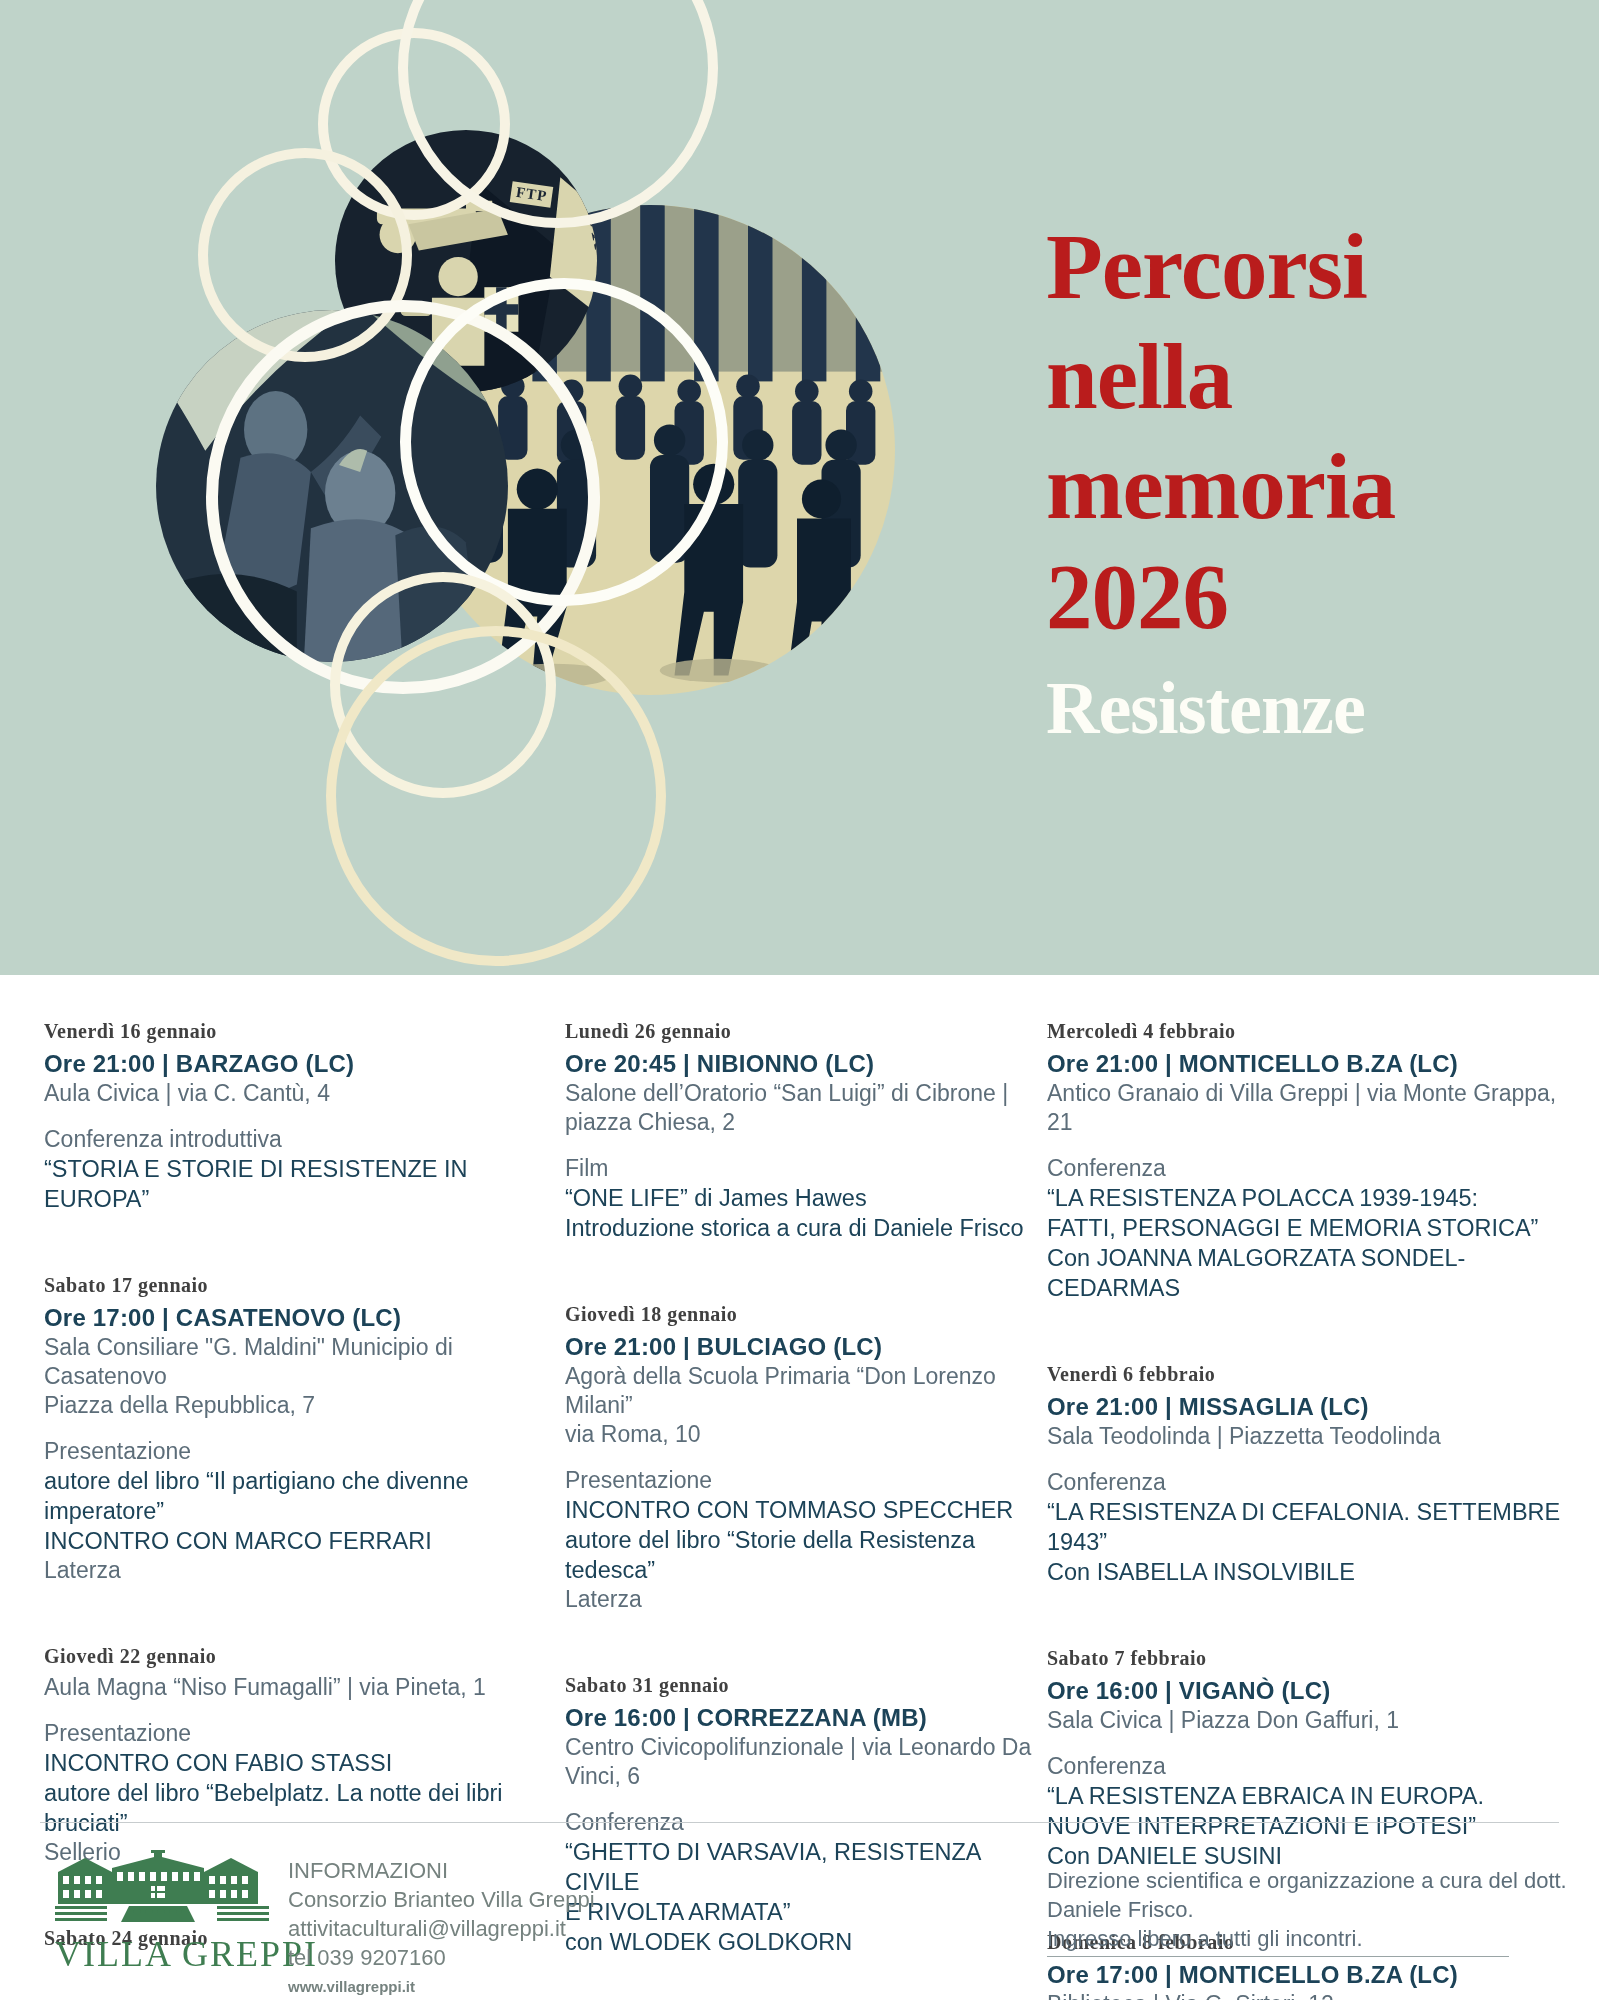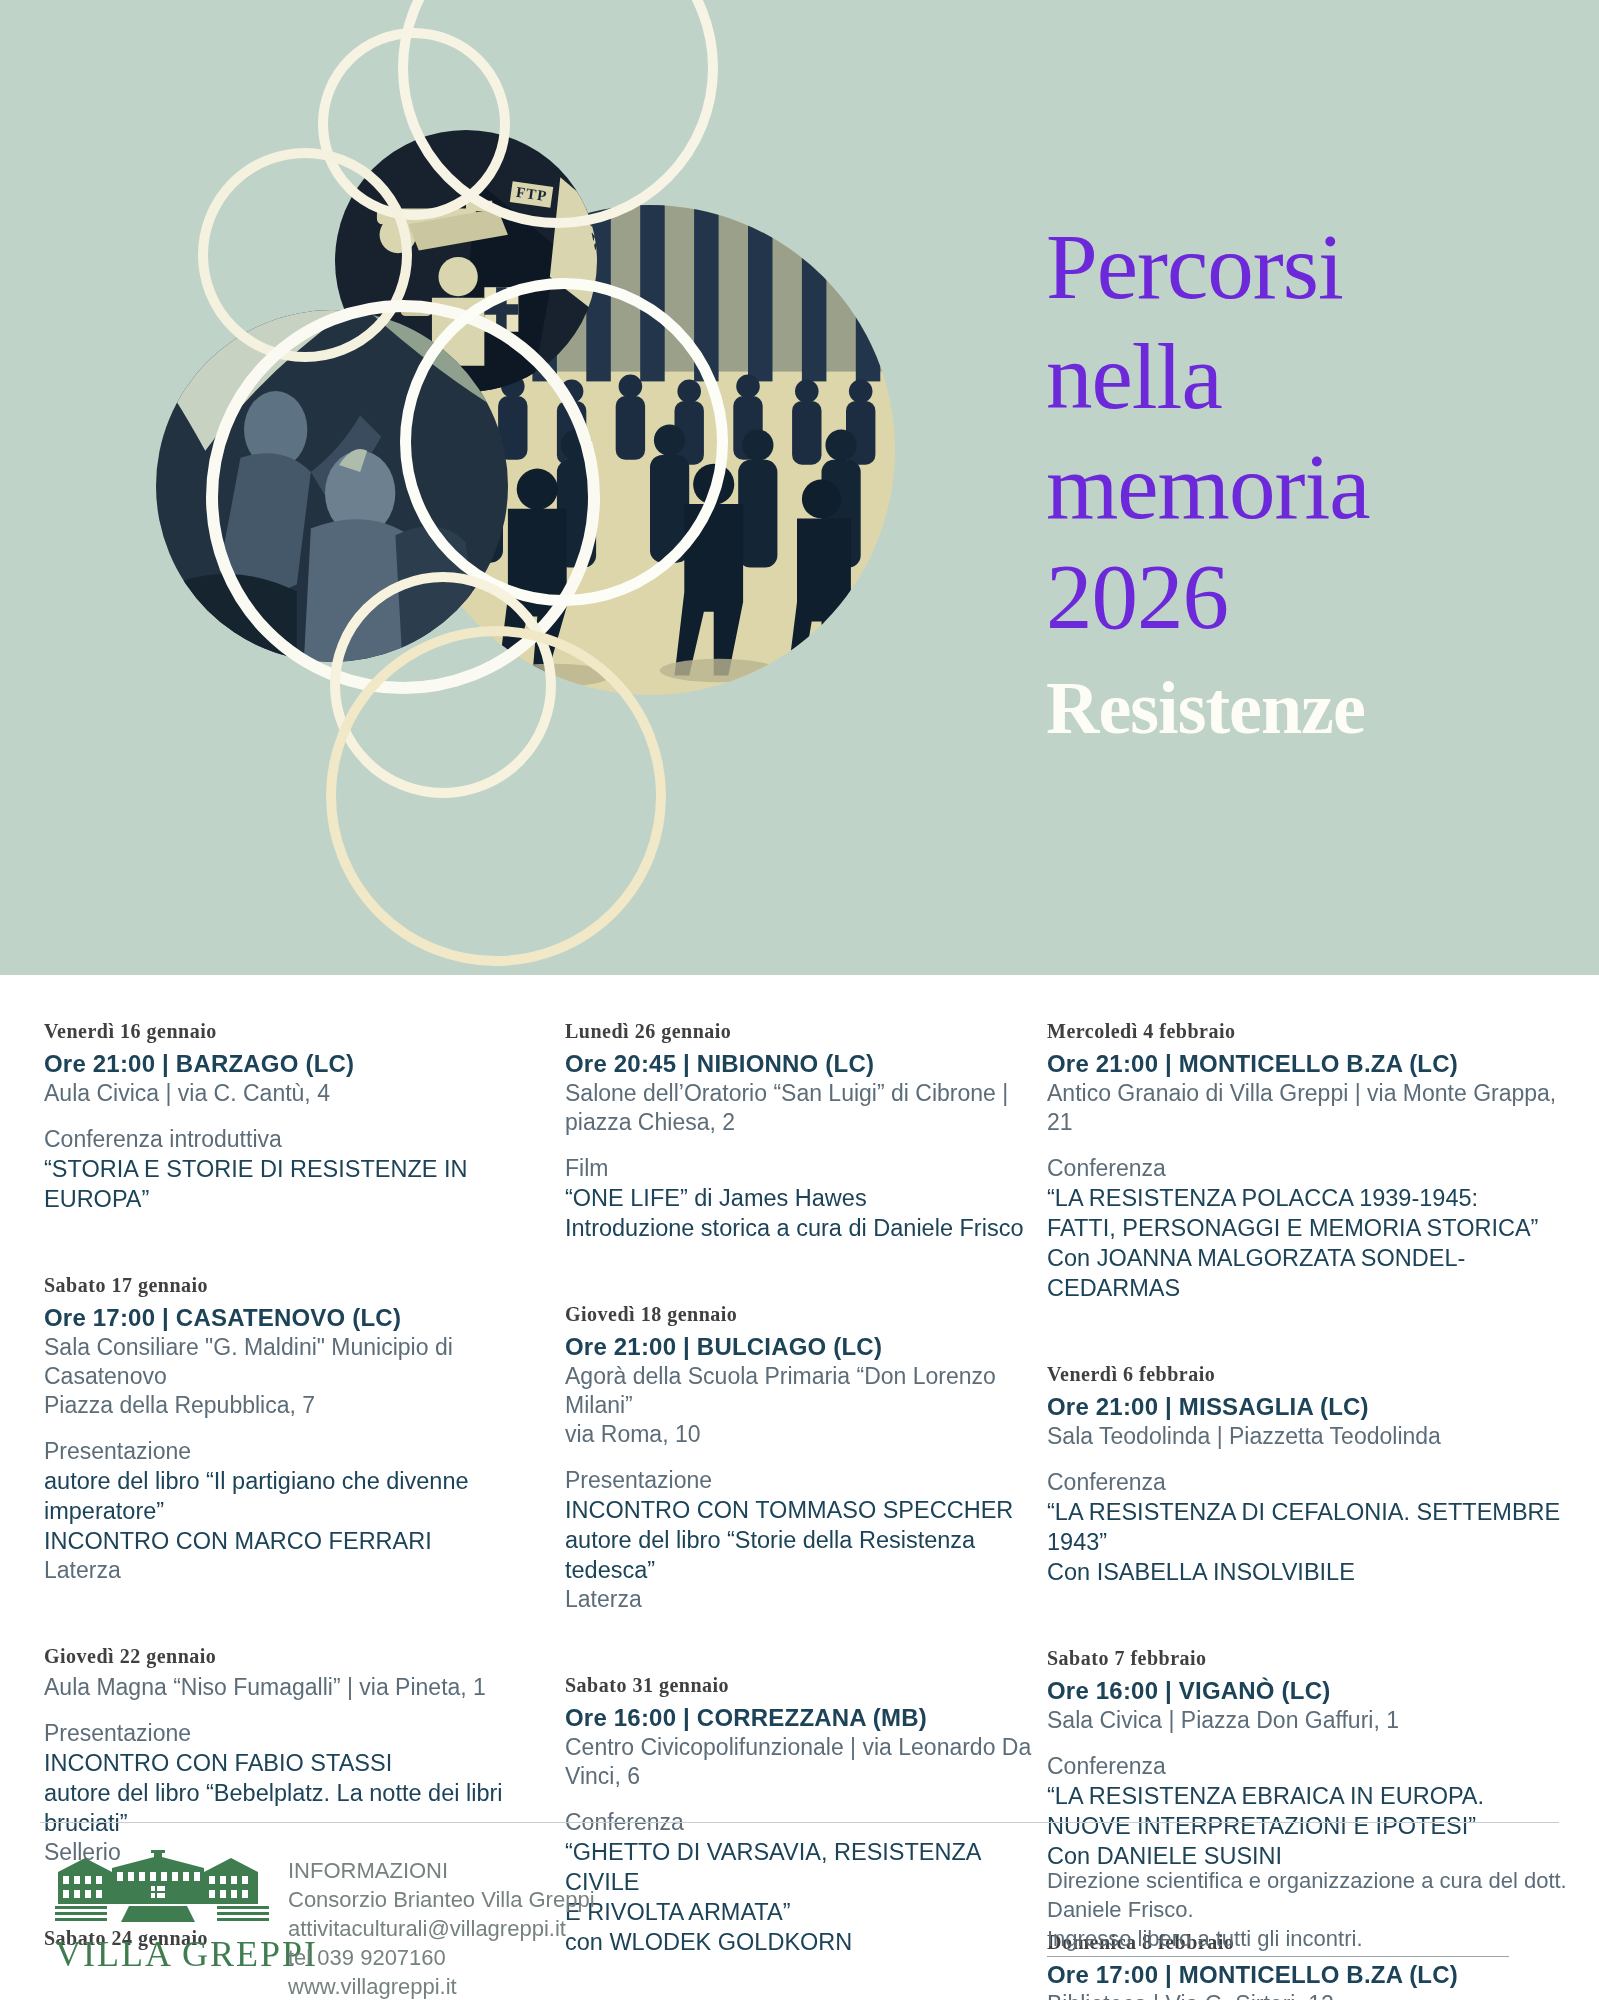--- a/index.html
+++ b/index.html
@@ -2,22 +2,22 @@
 <html><head>
 <meta charset="utf-8">
 <style>
   html,body{margin:0;padding:0;background:#e8e8e8;}
   .poster{position:relative;width:1599px;height:2000px;background:#ffffff;overflow:hidden;
           font-family:"Liberation Sans",sans-serif;margin:0 auto;}
 
   
   .hero{position:absolute;left:0;top:0;width:1599px;height:975px;background:#bfd3c9;overflow:hidden;}
 
-  .title{position:absolute;left:1046px;top:212px;color:#6d28d9;
-         font-family:"Liberation Serif",serif;font-weight:normal;
+  .title{position:absolute;left:1046px;top:212px;color:#b91c1c;
+         font-family:"Liberation Serif",serif;font-weight:bold;
          font-size:93px;line-height:110px;letter-spacing:-1px;}
   .subtitle{position:absolute;left:1046px;top:668px;color:#fdfdf6;
          font-family:"Liberation Serif",serif;font-weight:bold;
          font-size:74px;line-height:80px;letter-spacing:-1px;}
 
   .photo{position:absolute;border-radius:50%;overflow:hidden;}
   .photo svg{display:block;width:100%;height:100%;}
   .ph-march{left:405px;top:205px;width:490px;height:490px;z-index:1;}
   .ph-poster{left:335px;top:130px;width:262px;height:262px;z-index:2;}
   .ph-statues{left:156px;top:310px;width:352px;height:352px;z-index:3;}
@@ -54,21 +54,21 @@
   .ev-tail{font-size:23px;line-height:29px;color:#5c6d79;}
 
   
   .footer-rule{position:absolute;left:40px;top:1822px;width:1519px;height:1px;background:#c7ccce;}
   .logo{position:absolute;left:55px;top:1850px;width:218px;text-align:center;}
   .logo svg{display:block;width:214px;height:80px;}
   .logo-text{font-family:"Liberation Serif",serif;font-size:36px;line-height:40px;color:#3f7d51;
              letter-spacing:2px;margin-top:4px;white-space:nowrap;}
   .info{position:absolute;left:288px;top:1856px;font-size:22px;line-height:29px;color:#75827f;}
   .info a{text-decoration:none;color:#75827f;}
-  .info-website{color:#3f7d51;font-weight:normal;font-size:22px;line-height:29px;text-decoration:none;display:block;}
+  .info-website{color:#3f7d51;font-weight:bold;font-size:15px;line-height:29px;text-decoration:none;display:block;}
   .note{position:absolute;left:1047px;top:1866px;font-size:22px;line-height:29px;color:#5c6d79;}
   .note-rule{position:absolute;left:1047px;top:1956px;width:462px;height:1px;background:#9aa5a6;}
 </style>
 </head>
 <body>
 
 <div class="poster">
 
   <div class="hero">
 

